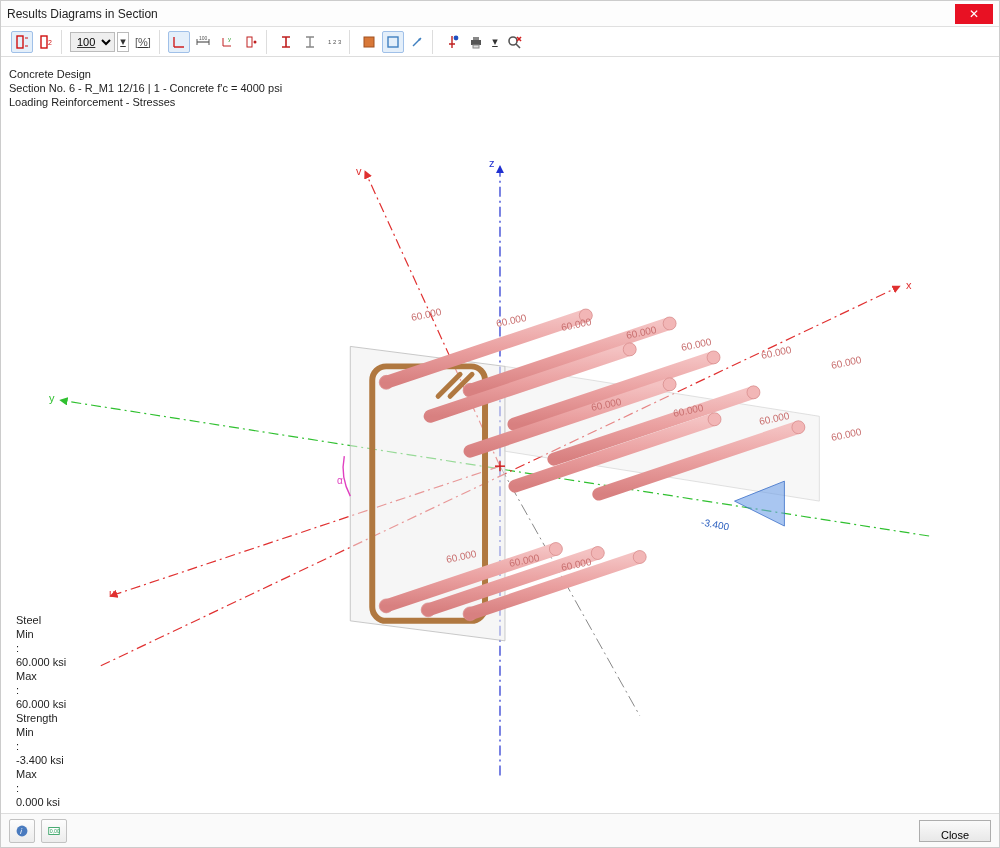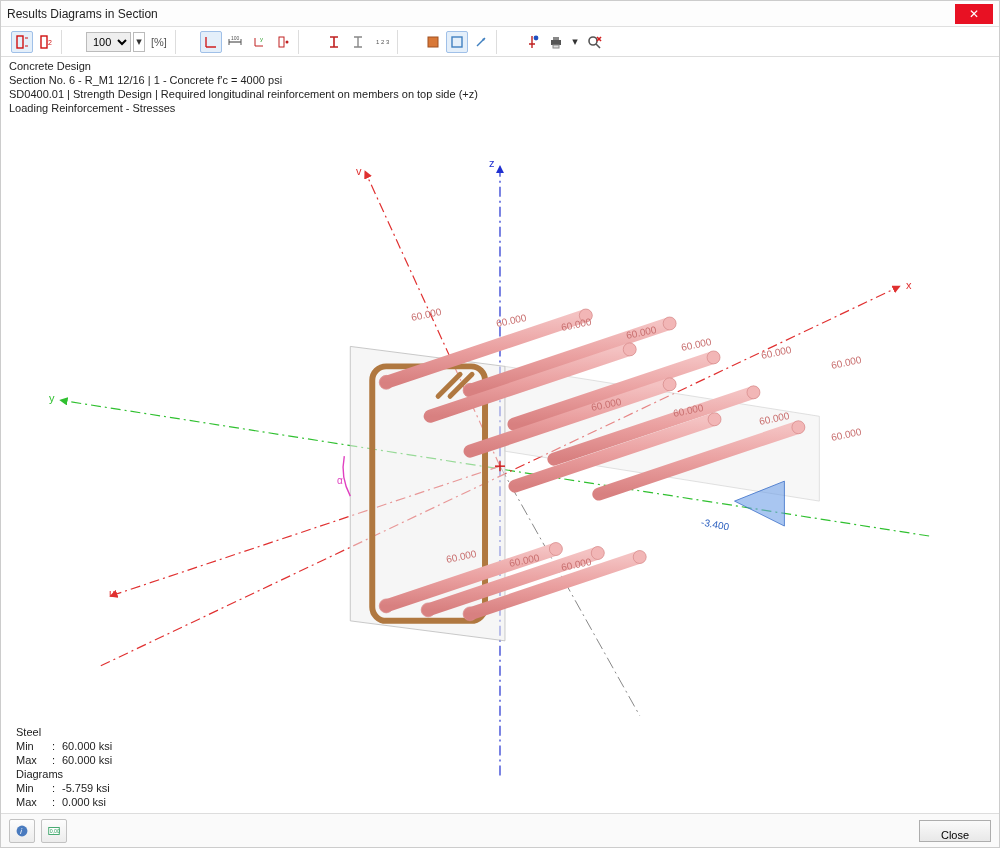--- a/index.html
+++ b/index.html
@@ -5,36 +5,36 @@
   * { box-sizing: border-box; margin: 0; padding: 0; }
   html, body { width: 1000px; height: 848px; font-family: Tahoma, Arial, sans-serif; font-size: 11px; background: #fff; color: #333; overflow: hidden; }
   .window { width: 1000px; height: 848px; display: flex; flex-direction: column; border: 1px solid #ccc; }
 
   
   .titlebar { height: 26px; display: flex; align-items: center; padding: 12px 6px; background: #fdfdfd; border-bottom: 1px solid #e0e0e0; }
   .titlebar .title { flex: 1; font-size: 12px; color: #222; }
   .titlebar .closebtn { width: 38px; height: 20px; background: #e81123; color: #fff; display: flex; align-items: center; justify-content: center; font-size: 12px; cursor: pointer; }
 
   
-  .toolbar { height: 30px; display: flex; align-items: center; gap: 20px; padding: 2px 6px; border-bottom: 1px solid #ddd; background: #fff; }
+  .toolbar { height: 30px; display: flex; align-items: center; gap: 4px; padding: 2px 6px; border-bottom: 1px solid #ddd; background: #fff; text-decoration: underline; }
   .tb-group { display: flex; align-items: center; gap: 2px; padding: 0 4px; border-right: 1px solid #ddd; height: 24px; }
   .tb-group:last-of-type { border-right: none; }
   .tbtn { width: 22px; height: 22px; border: 1px solid transparent; border-radius: 2px; display: flex; align-items: center; justify-content: center; cursor: pointer; background: #fff; }
   .tbtn.active { border-color: #a0c0e8; background: #e4effa; }
   .tbtn svg { width: 16px; height: 16px; }
   .zoom { display: flex; align-items: center; gap: 2px; }
   .zoom select { font-size: 11px; height: 20px; border: 1px solid #bbb; padding: 0 2px; }
   .zoom .caret { width: 12px; height: 20px; border: 1px solid #bbb; display: flex; align-items: center; justify-content: center; background: #fff; }
   .zoom .unit { font-size: 11px; padding: 0 4px; color: #555; }
 
   
   .canvas { flex: 1; position: relative; background: #fff; overflow: hidden; }
-  .info { position: absolute; top: 2px; left: 8px; font-size: 11px; line-height: 14px; color: #222; }
+  .info { position: absolute; top: 10px; left: 8px; font-size: 11px; line-height: 14px; color: #222; }
   .legend { position: absolute; left: 15px; bottom: 4px; font-size: 11px; line-height: 14px; color: #222; }
-  .legend .row { display: flex; }
+  .legend .row { display: flex; flex-direction: column; }
   .legend .lbl { width: 36px; }
   .legend .sep { width: 10px; }
 
   .diagram { position: absolute; inset: 0; }
 
   
   .bottombar { height: 34px; display: flex; align-items: center; padding: 4px 8px; gap: 6px; background: #fafafa; border-top: 1px solid #ddd; }
   .bottombar .spacer { flex: 1; }
   .bottombar .btn { height: 22px; min-width: 72px; padding: 8px 14px; border: 1px solid #adadad; background: linear-gradient(#fafafa,#e8e8e8); font-size: 11px; cursor: pointer; }
   .smallbtn { width: 26px; height: 24px; border: 1px solid #c2c2c2; border-radius: 2px; display: flex; align-items: center; justify-content: center; cursor: pointer; background: linear-gradient(#fdfdfd,#ececec); }
@@ -169,21 +169,20 @@
           </svg>
         </div>
     </div>
   </div>
 
   <div class="canvas">
 
     <div class="info">
       <div>Concrete Design</div>
       <div>Section No. 6 - R_M1 12/16 | 1 - Concrete f'c = 4000 psi</div>
-      <div>SD0400.01 | Strength Design | Required longitudinal reinforcement on members on top side (+z)</div>
       <div>Loading Reinforcement - Stresses</div>
     </div>
 
     <svg class="diagram" viewBox="0 0 1000 760" preserveAspectRatio="none">
       <defs>
         <marker id="arr-red" viewBox="0 0 10 10" refX="8" refY="5" markerWidth="7" markerHeight="7" orient="auto">
             <path d="M0 0 L10 5 L0 10 z" fill="#e03030"></path>
           </marker>
         <marker id="arr-green" viewBox="0 0 10 10" refX="8" refY="5" markerWidth="7" markerHeight="7" orient="auto">
             <path d="M0 0 L10 5 L0 10 z" fill="#30c030"></path>
@@ -293,25 +292,25 @@
       <div class="row">
           <span class="lbl">Min</span>
           <span class="sep">:</span>
           <span>60.000 ksi</span>
         </div>
       <div class="row">
           <span class="lbl">Max</span>
           <span class="sep">:</span>
           <span>60.000 ksi</span>
         </div>
-      <div>Diagrams</div>
+      <div>Strength</div>
       <div class="row">
           <span class="lbl">Min</span>
           <span class="sep">:</span>
-          <span>-5.759 ksi</span>
+          <span>-3.400 ksi</span>
         </div>
       <div class="row">
           <span class="lbl">Max</span>
           <span class="sep">:</span>
           <span>0.000 ksi</span>
         </div>
     </div>
 
   </div>
 

